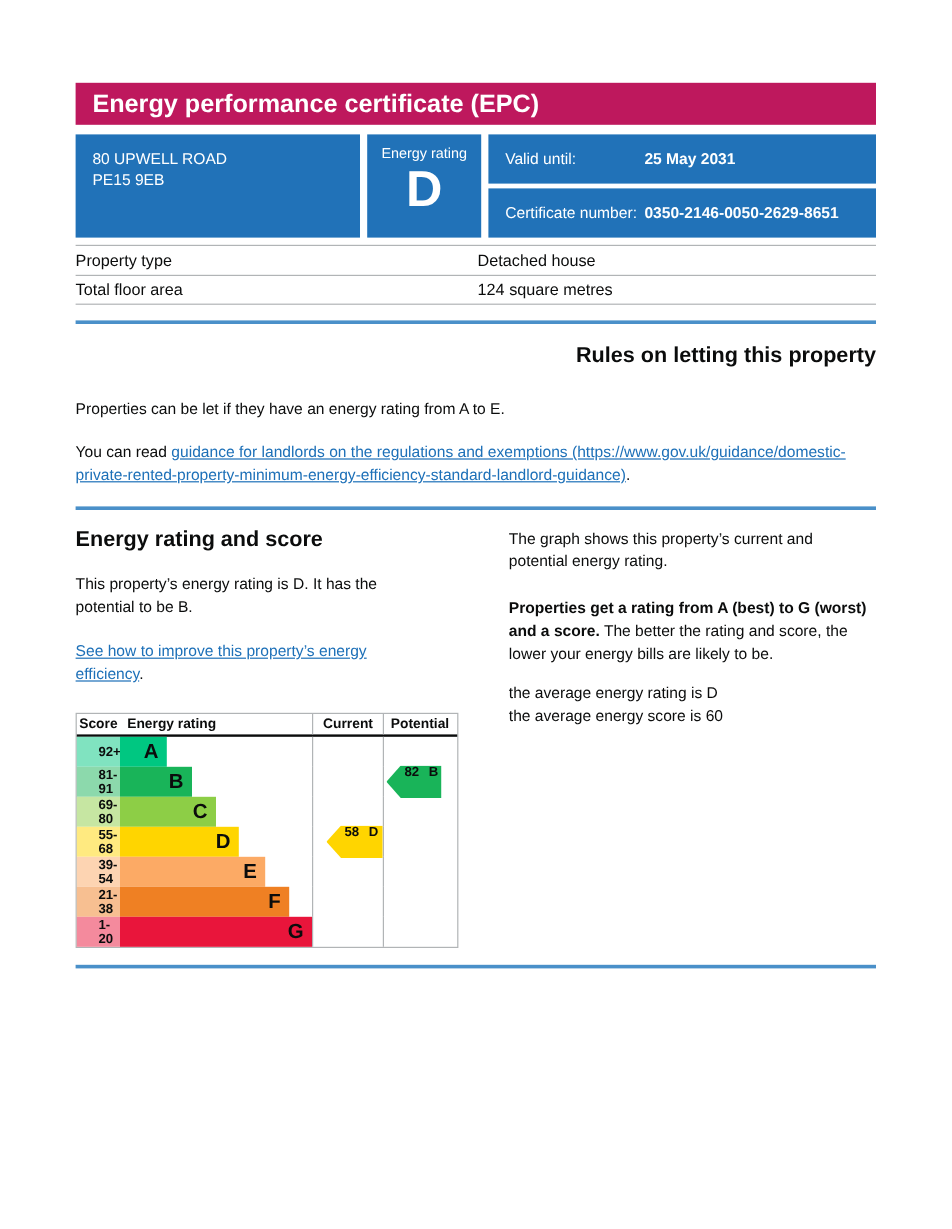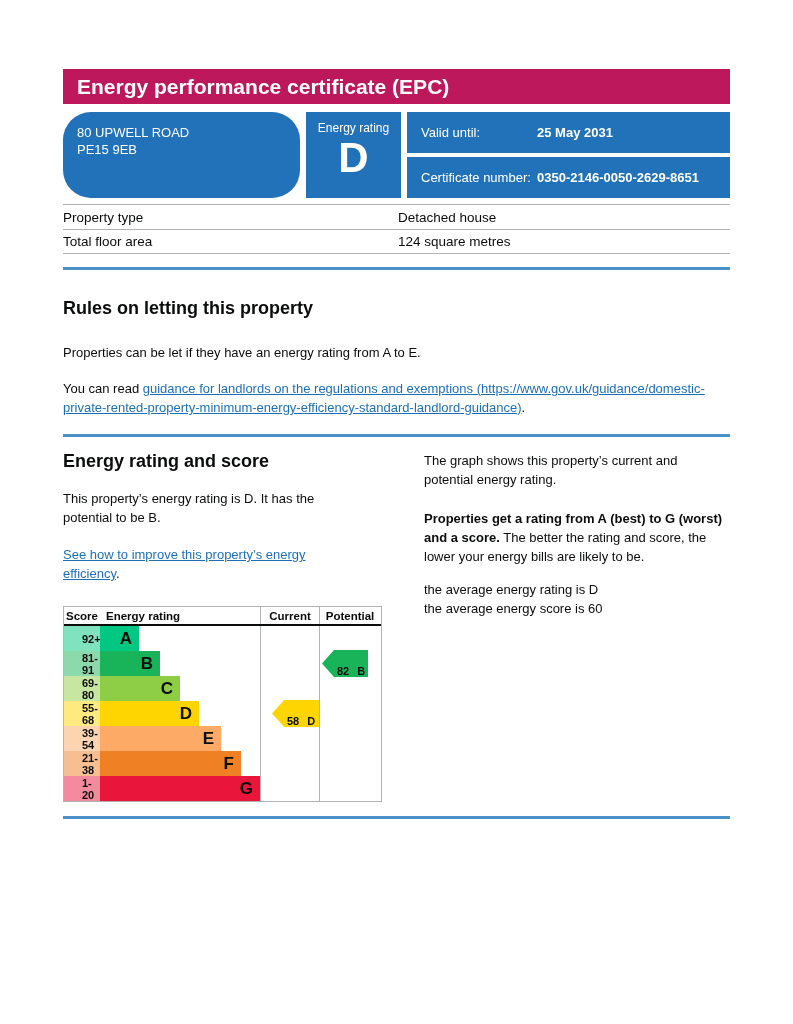--- a/index.html
+++ b/index.html
@@ -12,41 +12,41 @@
   .content { margin:0 auto 0 63px; width:667px; }
 
   .masthead {
     margin-top:69px; height:35px; background:#be185d; color:#ffffff;
     display:flex; align-items:center; padding-left:14px;
     font-size:21px; font-weight:bold;
   }
 
   .summary-row { display:flex; margin-top:8px; height:86px; gap:6px; }
   .blue-box { background:#2172b8; color:#ffffff; }
-  .address-box { width:237px; padding:12px 14px; font-size:13px; line-height:17px;border-radius:28px; }
+  .address-box { width:237px; padding:12px 14px; font-size:13px; line-height:17px; }
   .rating-box { width:95px; display:flex; flex-direction:column; align-items:center; padding-top:9px; }
   .rating-box .rating-label { font-size:12px; }
   .rating-box .rating-letter { font-size:42px; font-weight:bold; line-height:46px; }
   .validity-col { flex:1; display:flex; flex-direction:column; gap:4px; }
   .validity-box { flex:1; display:flex; align-items:center; font-size:13px; }
   .validity-box .v-label { margin-left:14px; width:116px; }
   .validity-box .v-value { font-weight:bold; }
 
   .facts-table { margin-top:6px; font-size:13.5px; }
   .fact-row { display:flex; align-items:center; height:25px; border-top:1px solid #b1b4b6; }
   .fact-row:last-child { border-bottom:1px solid #b1b4b6; }
   .fact-label { width:335px; }
 
   .rule { height:3px; background:#4a90c9; border:none; }
   .rule-1 { margin-top:13px; }
   .rule-2 { margin-top:17px; }
   .rule-3 { margin-top:14px; }
 
   h2 { font-size:18px; line-height:21px; }
-  .letting-heading { margin-top:28px; }
+  .letting-heading { margin-top:16px;text-align:right; }
   p  { font-size:13px; line-height:19px; }
   .letting-p1 { margin-top:24px; }
   .letting-p2 { margin-top:17px; max-width:660px; }
   a { color:#1d70b8; text-decoration:underline; }
 
   .two-col { display:flex; margin-top:14px; }
   .col-left { width:361px; }
   .col-right { width:306px; }
   .rating-p { margin-top:17px; max-width:300px; }
   .improve-p { margin-top:18px; max-width:300px; }
@@ -62,21 +62,21 @@
   .chart-row.header { height:19px; font-weight:bold; border-bottom:2px solid #0b0c0c; font-size:11.5px; }
   .c-score { width:36px; display:flex; align-items:center; padding-left:18px; font-weight:bold; }
   .header .c-score { justify-content:center; padding-left:0; background:none; }
   .c-band { width:160px; }
   .header .c-band { display:flex; align-items:center; padding-left:6px; }
   .c-current { width:59px; border-left:1px solid #b1b4b6; display:flex; align-items:center; justify-content:flex-end; }
   .c-potential { width:61px; border-left:1px solid #b1b4b6; display:flex; align-items:center; padding-left:2px; }
   .header .c-current, .header .c-potential { justify-content:center; padding-left:0; }
   .band-bar { height:100%; display:flex; align-items:center; justify-content:flex-end;
               padding-right:7px; font-weight:bold; font-size:17px; }
-  .marker { height:27px; display:flex; align-items:flex-end; gap:8px; font-weight:bold; font-size:11px;
+  .marker { height:27px; display:flex; align-items:flex-start; gap:8px; font-weight:bold; font-size:11px;
             clip-path:polygon(0 50%, 26% 0, 100% 0, 100% 100%, 26% 100%);
             padding-left:15px; padding-right:9px; color:#0b0c0c; }
   .marker.current { width:47px; }
   .marker.potential { width:46px; }
 </style>
 </head>
 <body>
 
 <div class="content">
 

